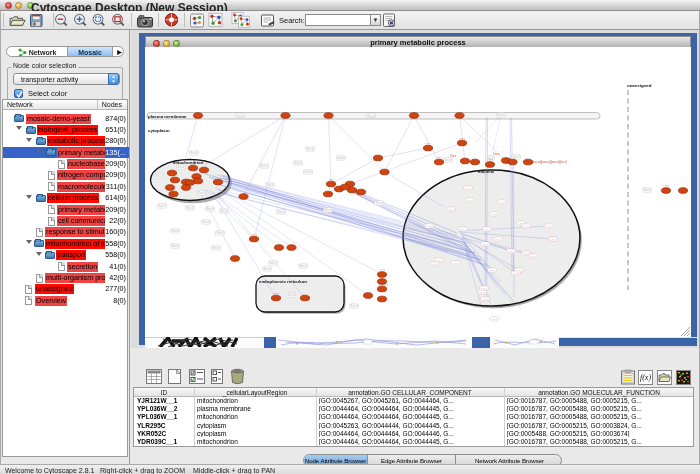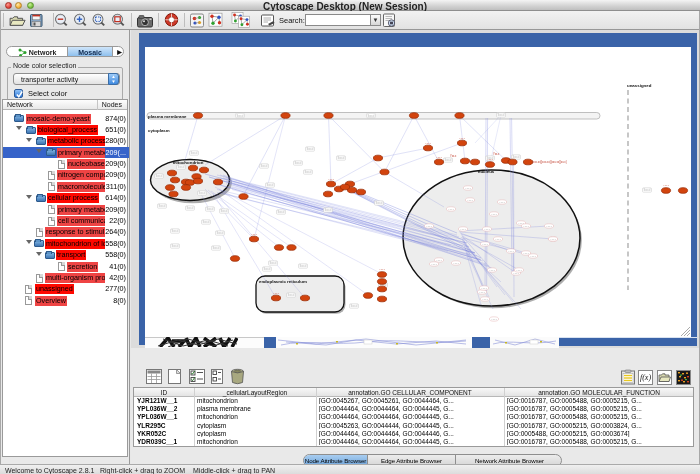--- a/index.html
+++ b/index.html
@@ -8,22 +8,22 @@
 .abs { position:absolute; }
 
 
 #titlebar { left:0; top:0; width:700px; height:11px;
   background:linear-gradient(#f4f4f4,#d2d2d2 60%,#bfbfbf);
   border-bottom:1px solid #8e8e8e; }
 .tl { position:absolute; top:2px; width:7px; height:7px; border-radius:50%; }
 #titlebar .t1 { left:5px;  background:radial-gradient(circle at 35% 30%, #ff9a90, #e2463d 60%, #b03028); border:0.5px solid #a52f26;}
 #titlebar .t2 { left:15px; background:radial-gradient(circle at 35% 30%, #ffe9a8, #f6b53d 60%, #c78f2d); border:0.5px solid #b5832c;}
 #titlebar .t3 { left:27px; background:radial-gradient(circle at 35% 30%, #d2f0a0, #7ec544 60%, #5d9a30); border:0.5px solid #5a942e;}
-#apptitle { position:absolute; top:1px; left:0; width:690px; text-align:center;
-  font-size:10px; font-weight:bold; color:#222; }
+#apptitle { position:absolute; top:1px; left:0; width:690px; 
+  font-size:12px; font-weight:bold; color:#222;padding-left:31px; }
 
 
 #toolbar { left:0; top:11px; width:700px; height:19px;
   background:linear-gradient(#f2f2f2,#e2e2e2);
   border-bottom:1px solid #979797; }
 .tsep { position:absolute; top:2px; height:14px; width:1px; background:#bdbdbd; }
 #searchlbl { position:absolute; left:279px; top:5px; font-size:7.5px; color:#111; }
 #searchbox { position:absolute; left:305px; top:3px; width:66px; height:12px; background:#fff; border:1px solid #8a8a8a; }
 #searchbtn { position:absolute; left:371px; top:3px; width:10px; height:12px; background:linear-gradient(#fdfdfd,#d6d6d6); border:1px solid #8a8a8a; border-left:none; font-size:6px; color:#333; text-align:center; line-height:11px;}
 
@@ -279,21 +279,21 @@
 <div class="trow" style="top:35.8px">
           <span class="exp" style="left:23px"></span>
           <span class="fold" style="left:33px"></span>
           <span class="lbl r" style="left:44px;max-width:58px">metabolic process</span>
           <span class="cnt" style="">280(0)</span>
         </div>
 <div class="trow sel" style="top:47.2px">
           <span class="exp" style="left:33px"></span>
           <span class="fold" style="left:43px"></span>
           <span class="lbl g" style="left:54px;max-width:48px">primary metabo</span>
-          <span class="cnt" style="color:#fff;">209(...</span>
+          <span class="cnt" style="color:#fff;">135(...</span>
         </div>
 <div class="trow" style="top:58.5px">
           <span class="doc" style="left:55px"></span>
           <span class="lbl g" style="left:64px;max-width:38px">nucleobase-</span>
           <span class="cnt" style="">209(0)</span>
         </div>
 <div class="trow" style="top:69.9px">
           <span class="doc" style="left:45px"></span>
           <span class="lbl g" style="left:54px;max-width:48px">nitrogen compo</span>
           <span class="cnt" style="">209(0)</span>
@@ -315,21 +315,21 @@
           <span class="cnt" style="">209(0)</span>
         </div>
 <div class="trow" style="top:115.5px">
           <span class="doc" style="left:45px"></span>
           <span class="lbl g" style="left:54px;max-width:48px">cell communicat</span>
           <span class="cnt" style="">22(0)</span>
         </div>
 <div class="trow" style="top:126.8px">
           <span class="doc" style="left:33px"></span>
           <span class="lbl g" style="left:42px;max-width:60px">response to stimul</span>
-          <span class="cnt" style="">264(0)</span>
+          <span class="cnt" style="">160(0)</span>
         </div>
 <div class="trow" style="top:138.2px">
           <span class="exp" style="left:23px"></span>
           <span class="fold" style="left:31px"></span>
           <span class="lbl r" style="left:42px;max-width:60px">mitochondrion of lo</span>
           <span class="cnt" style="">558(0)</span>
         </div>
 <div class="trow" style="top:149.6px">
           <span class="exp" style="left:33px"></span>
           <span class="fold" style="left:42px"></span>
@@ -355,20 +355,26 @@
           <span class="doc" style="left:22px"></span>
           <span class="lbl g" style="left:32px;max-width:70px">Overview</span>
           <span class="cnt" style="">8(0)</span>
         </div>
 </div>
   </div>
 </div>
 
 <div id="desk" class="abs">
   <div id="netwin">
+    <div id="nettitle">
+      <div class="ntl" style="left:7px; background:radial-gradient(circle at 35% 30%, #ff9a90, #e2463d 60%, #b03028);"></div>
+      <div class="ntl" style="left:17px; background:radial-gradient(circle at 35% 30%, #ffe9a8, #f6b53d 60%, #c78f2d);"></div>
+      <div class="ntl" style="left:27px; background:radial-gradient(circle at 35% 30%, #d2f0a0, #7ec544 60%, #5d9a30);"></div>
+      primary metabolic process
+    </div>
     <div id="netcanvas">
       <svg id="net" width="546" height="290" viewBox="0 0 546 290">
 <rect x="0" y="0" width="546" height="290" fill="#ffffff"></rect>
 <rect x="2" y="65.5" width="453" height="6.5" rx="3.2" fill="#f4f4f4" stroke="#b0b0b0" stroke-width="0.8"></rect>
 <text x="3" y="70.5" font-size="4.4" font-weight="bold" fill="#111">plasma membrane</text>
 <text x="3" y="85" font-size="4.4" font-weight="bold" fill="#111">cytoplasm</text>
 <text x="482" y="40" font-size="4.4" font-weight="bold" fill="#111">unassigned</text>
 <line x1="483" y1="43" x2="483" y2="243" stroke="#999" stroke-width="1.1" stroke-dasharray="5,3.5"></line>
 <ellipse cx="46" cy="134" rx="39.5" ry="20.5" fill="rgba(0,0,0,0.32)" transform="translate(1.5,1.8)"></ellipse>
 <ellipse cx="45" cy="133" rx="39.5" ry="20.5" fill="#ededed" stroke="#111" stroke-width="1.4"></ellipse>

